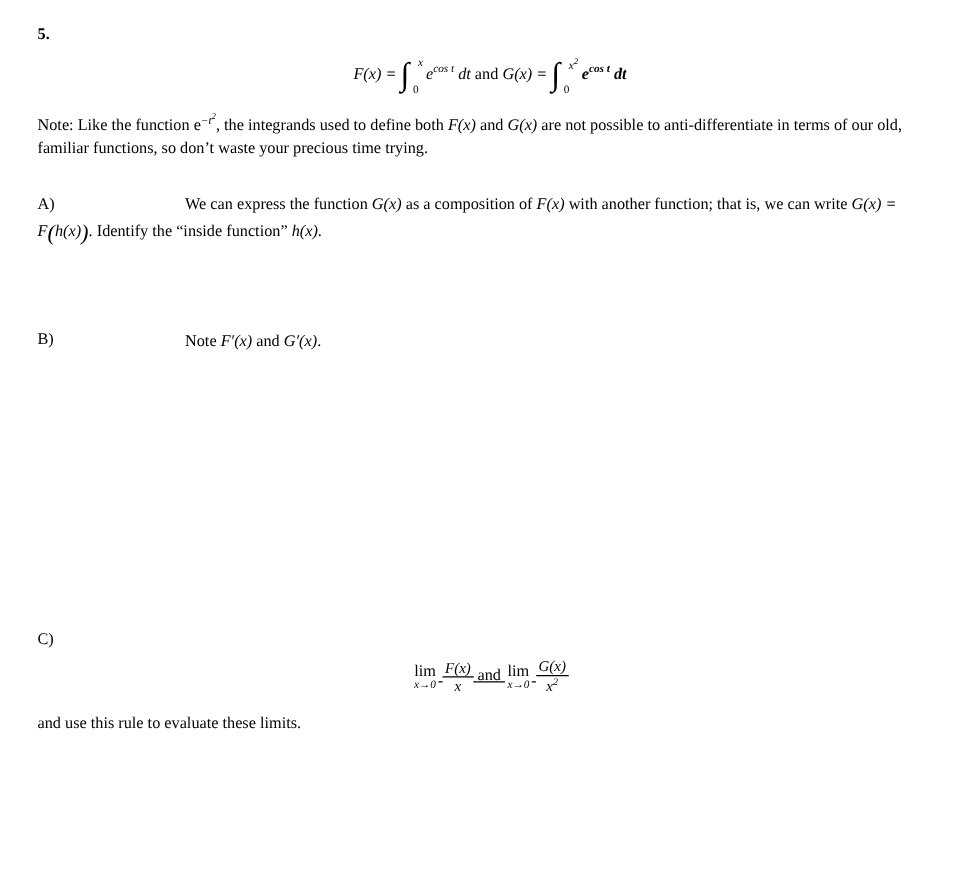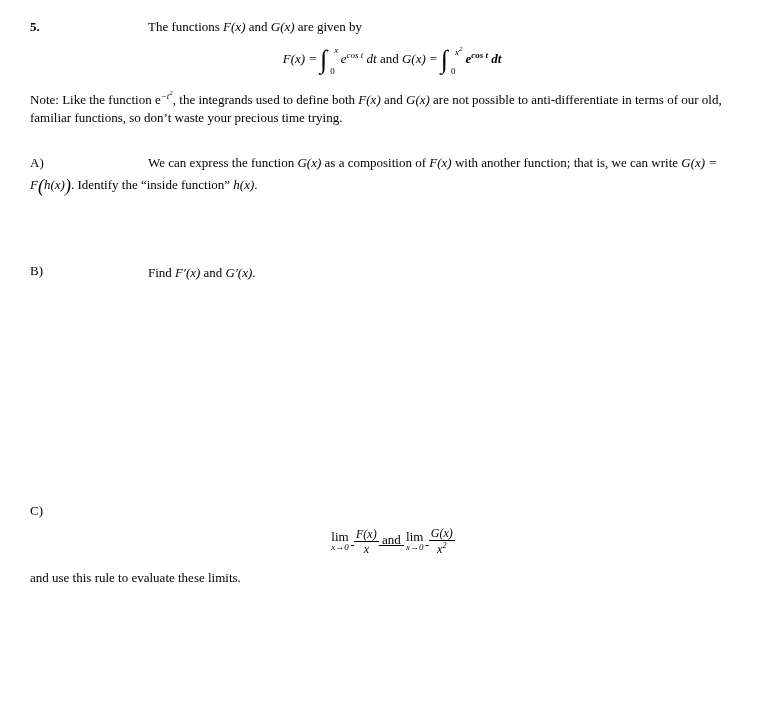--- a/index.html
+++ b/index.html
@@ -127,23 +127,20 @@
     }
     .closing {
       margin-top: 12px;
     }
   </style>
 </head>
 <body>
 
 <div class="problem-header">
   <div class="problem-number">5.</div>
-  <div class="problem-intro">
-    <span>The functions </span><span class="math-inline">F(x)</span><span> and </span><span class="math-inline">G(x)</span><span> are given by</span>
-  </div>
 </div>
 
 <div class="equation-center">
   <span class="math-inline">F(x) = </span>
   <span class="integral-wrap">
     <span class="integral-sign">∫</span>
     <span class="int-upper">x</span>
     <span class="int-lower">0</span>
   </span>
   <span style="margin-left:10px; font-style:italic;">
@@ -168,21 +165,21 @@
 <div class="part part-a">
   <div class="part-a-full">
     <span style="display:inline-block;width:118px;">A)</span><span>We can express the function </span><span class="math-inline">G(x)</span><span> as a composition of </span><span class="math-inline">F(x)</span><span> with another function; that is, we can write </span><span class="math-inline"><span>G(x) = F</span><span class="bigparen">(</span><span>h(x)</span><span class="bigparen">)</span></span><span>. Identify the “inside function” <span class="math-inline">h(x)</span>.</span>
   </div>
 </div>
 
 <div class="part part-b">
   <div class="part-header">
     <div class="part-label">B)</div>
     <div class="part-content">
-      <span>Find </span><span class="math-inline">F′(x)</span><span> and </span><span class="math-inline">G′(x)</span><span>.</span>
+      <span>Note </span><span class="math-inline">F′(x)</span><span> and </span><span class="math-inline">G′(x)</span><span>.</span>
     </div>
   </div>
 </div>
 
 <div class="part">
   <div class="part-header">
     <div class="part-label">C)</div>
   </div>
   <div class="equation-center" style="margin-top:10px;text-decoration:underline;">
     <span class="lim-wrap">

